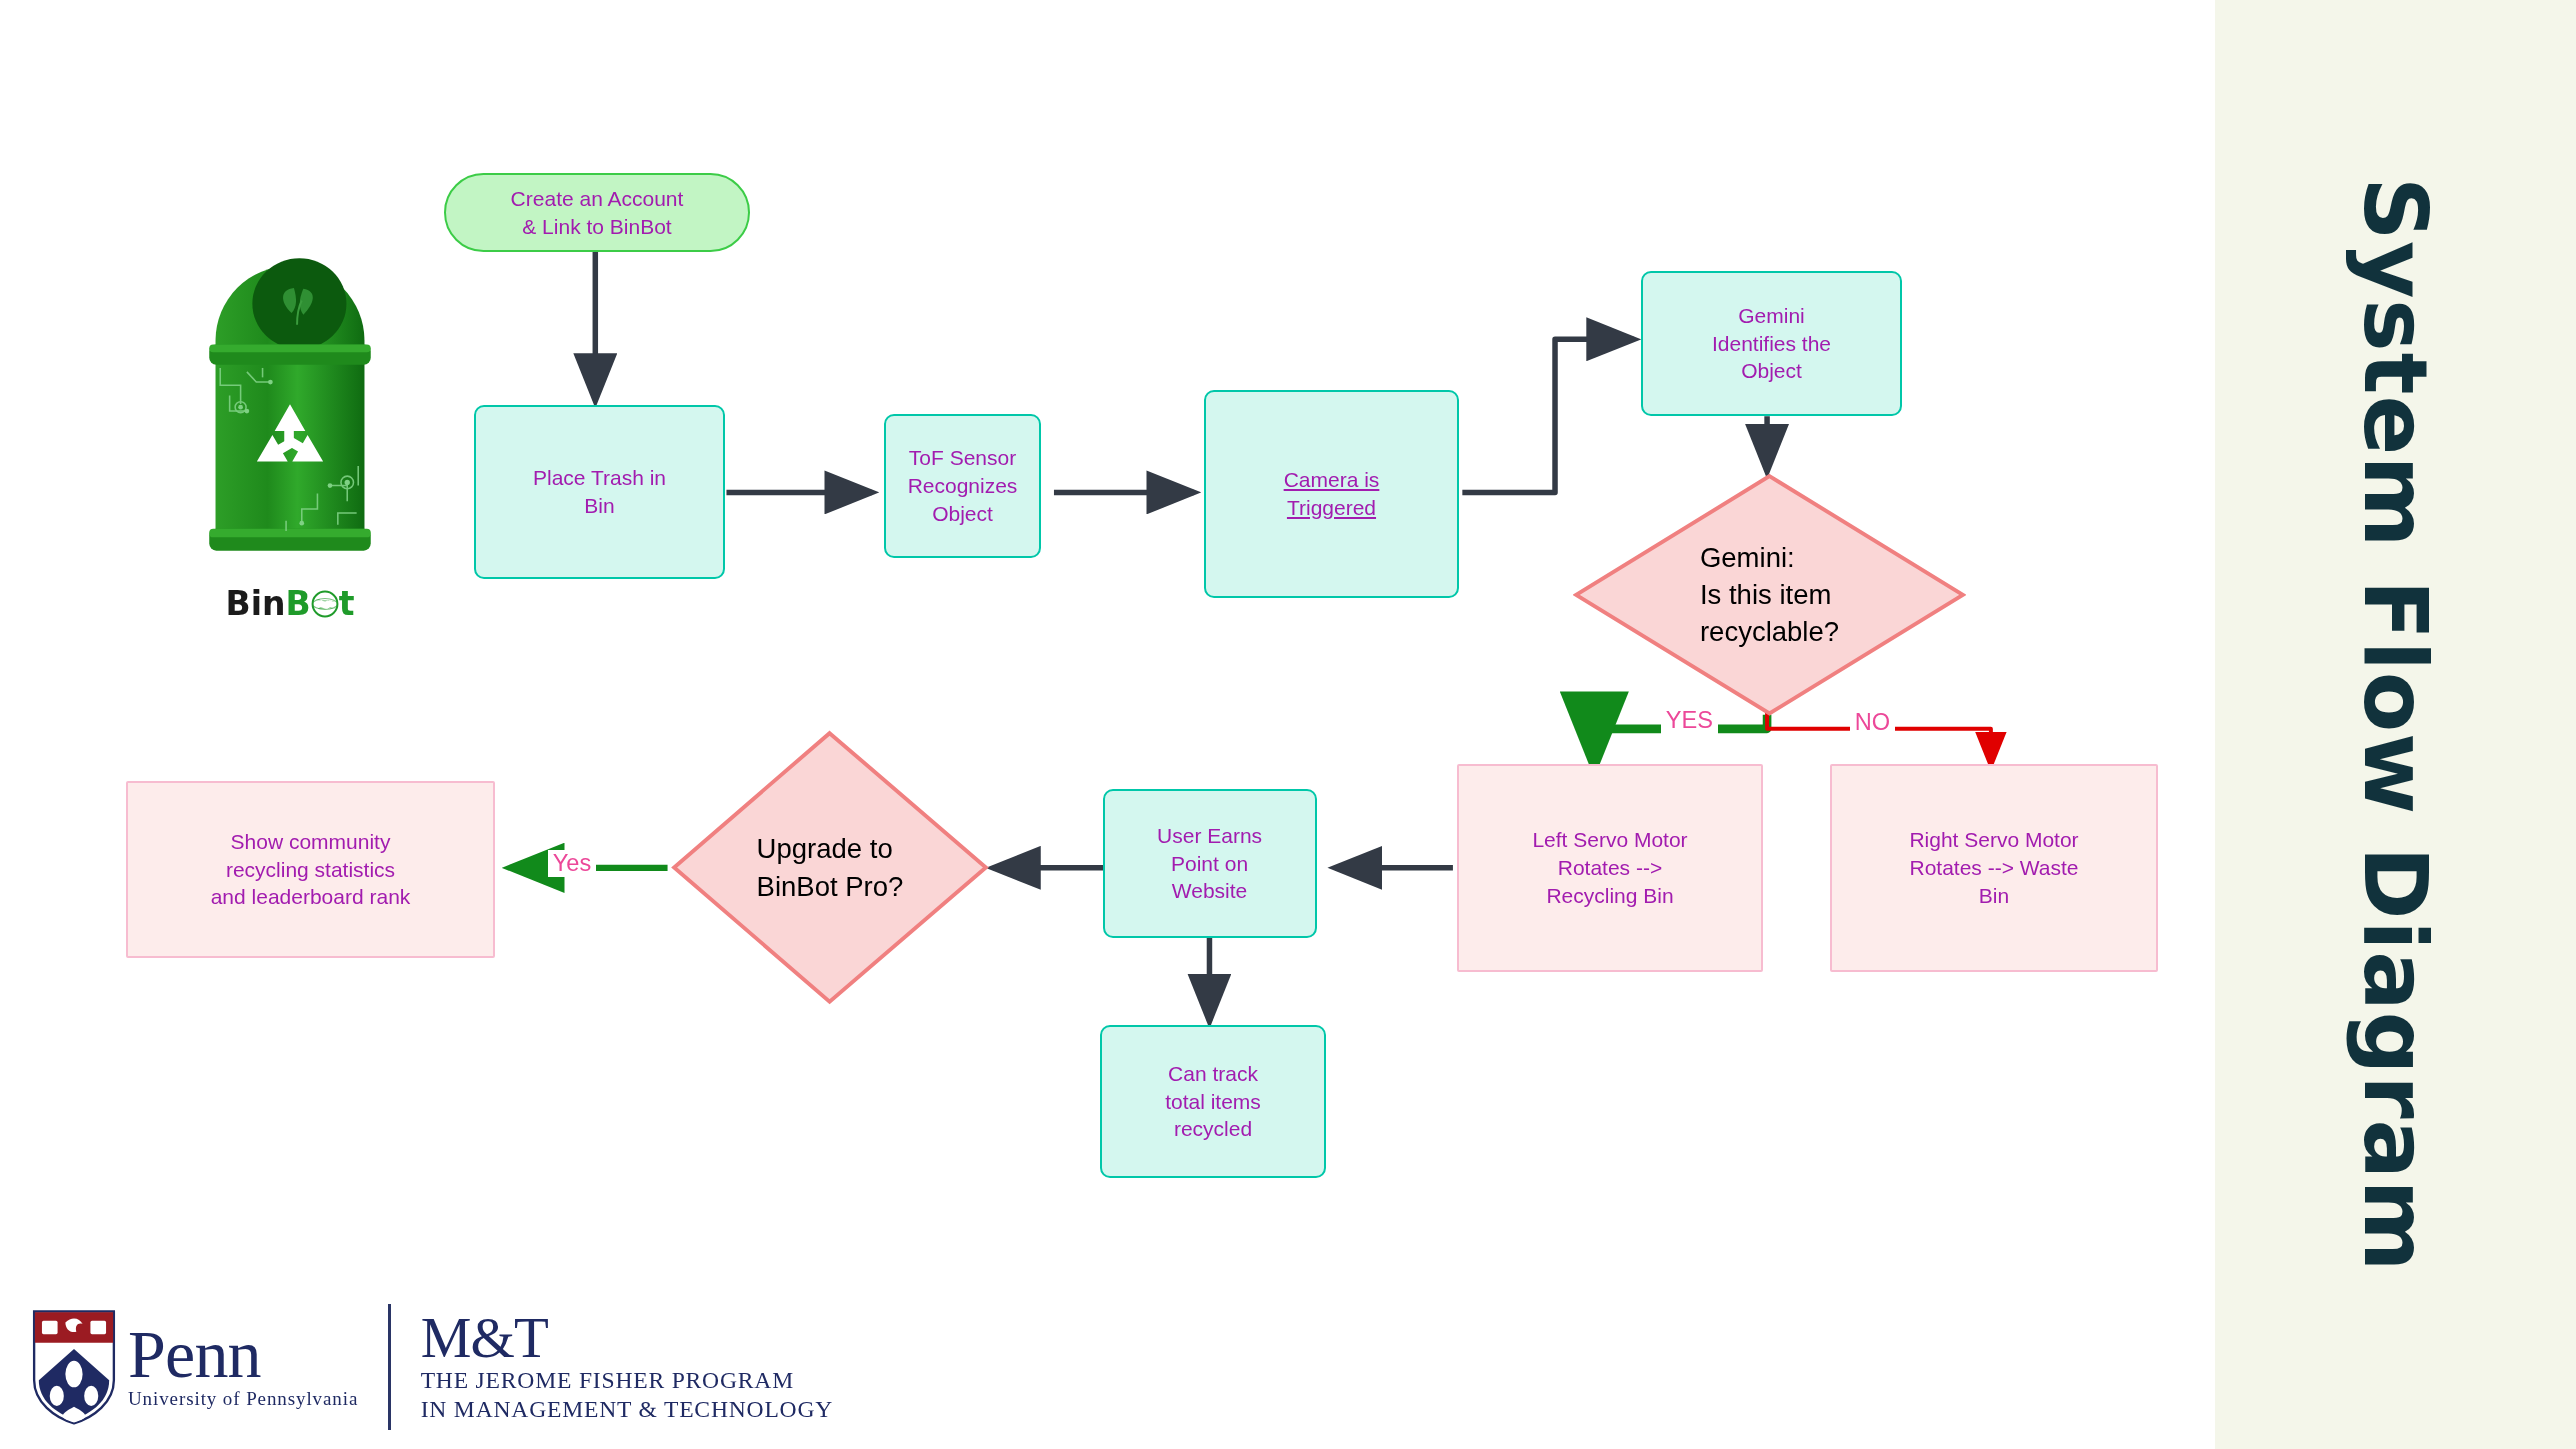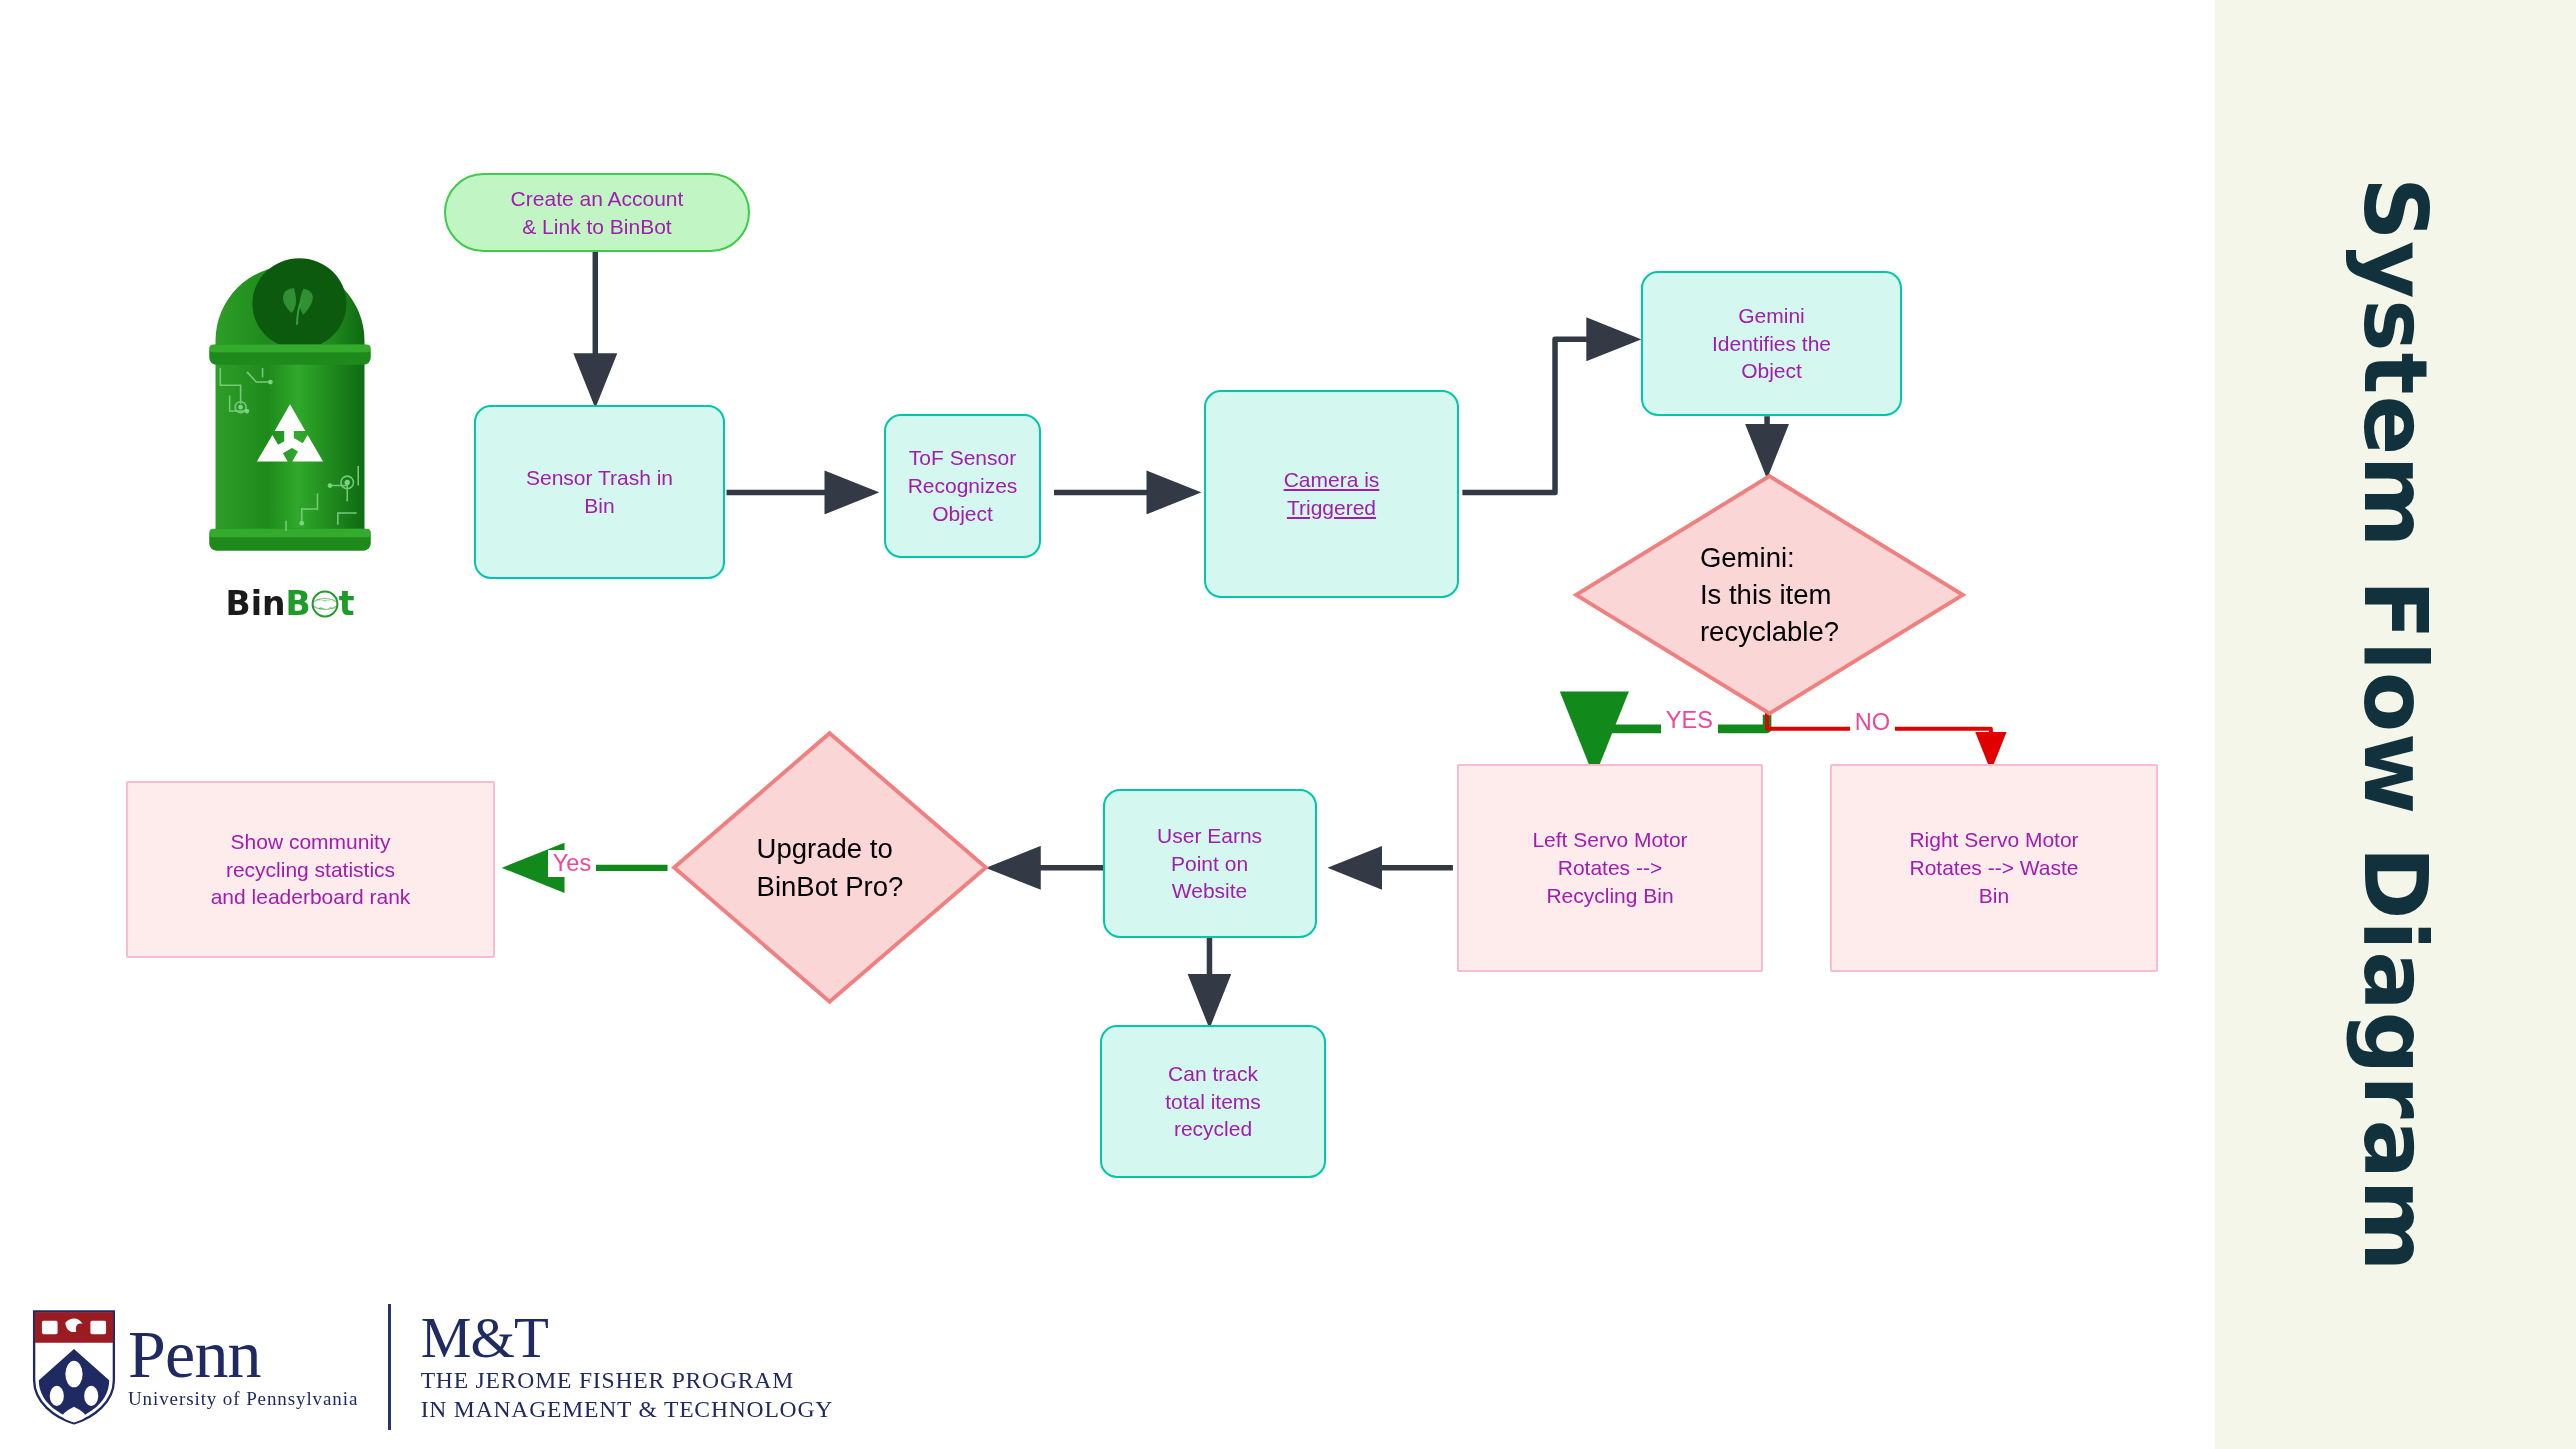--- a/index.html
+++ b/index.html
@@ -36,21 +36,21 @@
     position: absolute;
     box-sizing: border-box;
     display: flex; align-items: center; justify-content: center;
     text-align: center;
     color: #a21caf;
     font-size: 21px;
     line-height: 1.33;
     white-space: pre-line;
     padding: 3.1px 7.9px;
   }
-  .node.teal   { background: #d4f7ef; border: 2.4px solid #00c7a9; border-radius: 17px; }
+  .node.teal   { background: #d4f7ef; border: 2.4px solid #00c7a9; border-radius: 10px; }
   .node.pinkbx { background: #fdeceb; border: 2.4px solid #f7bcd0; border-radius: 2px; }
   .node.green  { background: #c2f5c4; border: 2.4px solid #3ccc47; border-radius: 47px; }
 
   
   .diamond { position: absolute; }
   .diamond .shape { position: absolute; inset: 0; }
   .diamond .dlabel {
     position: absolute; inset: 0;
     display: flex; align-items: center; justify-content: center;
     text-align: left; white-space: pre-line;
@@ -142,21 +142,21 @@
     </g>
   </svg>
 
   <div class="edge-label" style="left:1661px; top:707px;">YES</div>
   <div class="edge-label" style="left:1850px; top:709px;">NO</div>
   <div class="edge-label" style="left:548px; top:850px;">Yes</div>
 
   <div class="node green" style="left:444px; top:173px; width:306px; height:79px;">Create an Account
 &amp; Link to BinBot</div>
 
-  <div class="node teal" style="left:474px; top:405px; width:251px; height:174px;">Sensor Trash in
+  <div class="node teal" style="left:474px; top:405px; width:251px; height:174px;">Place Trash in
 Bin</div>
 
   <div class="node teal" style="left:884px; top:414px; width:157px; height:144px;">ToF Sensor
 Recognizes
 Object</div>
 
   <div class="node teal" style="left:1204px; top:390px; width:255px; height:208px;text-decoration:underline;">Camera is
 Triggered</div>
 
   <div class="node teal" style="left:1641px; top:271px; width:261px; height:145px;">Gemini

